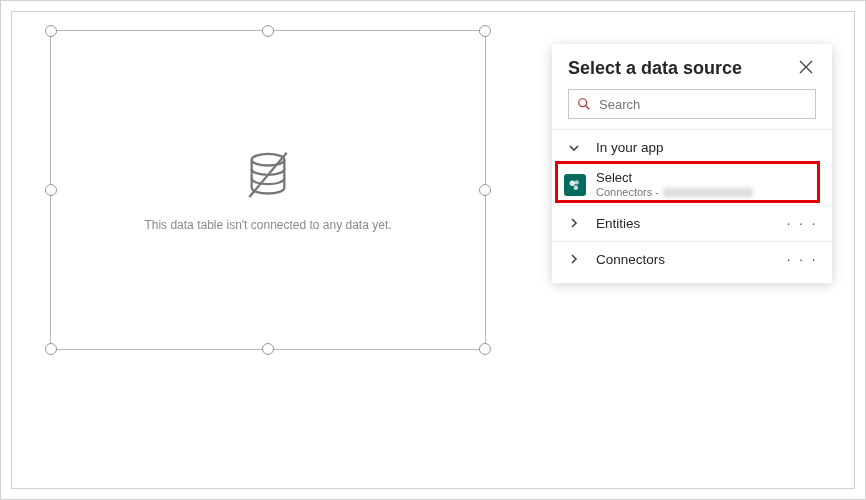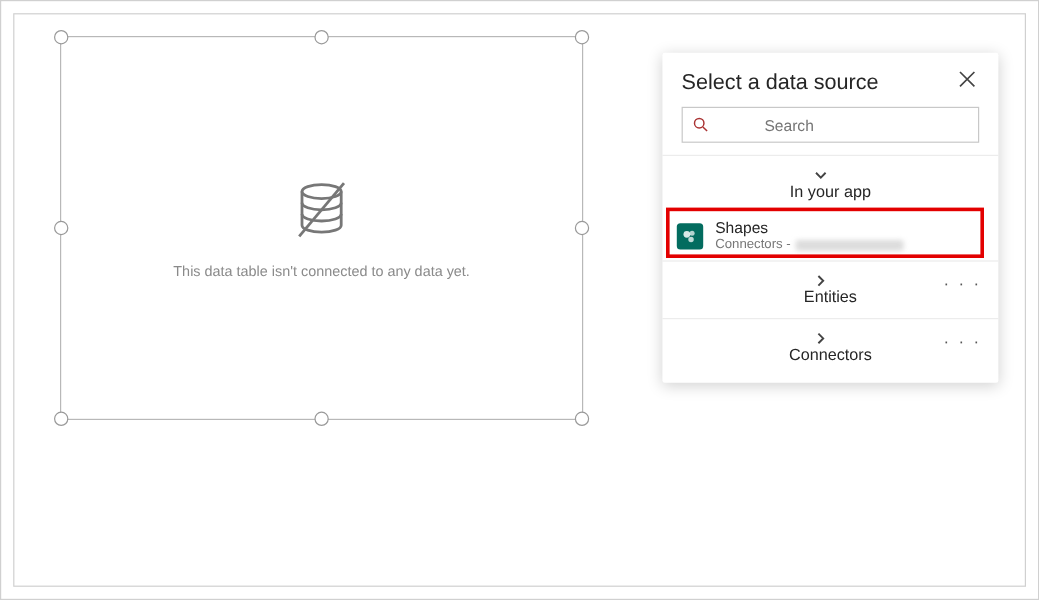--- a/index.html
+++ b/index.html
@@ -83,21 +83,21 @@
       padding: 14px 0 6px 0;
     }
     .panel-header {
       display: flex;
       align-items: center;
       justify-content: space-between;
       padding: 0 16px 10px 16px;
     }
     .panel-title {
       font-size: 18px;
-      font-weight: 400;
+      font-weight: 700;
       color: #262626;
     }
     .close-btn {
       width: 20px;
       height: 20px;
       display: flex;
       align-items: center;
       justify-content: center;
       cursor: pointer;
       color: #555;
@@ -105,21 +105,20 @@
     .search-wrap {
       padding: 0 16px 10px 16px;
     }
     .search-box {
       display: flex;
       align-items: center;
       border: 1px solid #c8c8c8;
       height: 30px;
       padding: 0 8px;
       background: #fff;
-      gap: 38px;
     }
     .search-box input {
       border: none;
       outline: none;
       flex: 1;
       font-size: 13px;
       font-family: inherit;
       color: #333;
       background: transparent;
     }
@@ -130,21 +129,20 @@
     }
     .section {
       border-top: 1px solid #ececec;
     }
     .section-row {
       display: flex;
       align-items: center;
       padding: 10px 16px;
       cursor: pointer;
       position: relative;
-      flex-direction: column;
     }
     .section-row .chev {
       width: 20px;
       display: flex;
       align-items: center;
       color: #555;
       margin-right: 8px;
     }
     .section-row .label {
       font-size: 13.5px;
@@ -272,21 +270,21 @@
         <div style="position:relative;">
           <div class="datasource-item">
             <div class="ds-icon">
               <svg viewBox="0 0 16 16">
                   <circle cx="5" cy="6" r="3.2" fill="#fff" opacity="0.85"></circle>
                   <circle cx="10" cy="5" r="2.4" fill="#fff" opacity="0.7"></circle>
                   <circle cx="9" cy="11" r="2.6" fill="#fff" opacity="0.75"></circle>
                 </svg>
             </div>
             <div class="ds-text">
-              <span class="ds-name">Shapes</span>
+              <span class="ds-name">Select</span>
               <span class="ds-sub">
                 <span>Connectors - </span>
                 <span class="blurred"></span>
               </span>
             </div>
           </div>
           <div class="highlight-box" style="left:3px; top:-4px; width:265px; height:42px;"></div>
         </div>
       </div>
 

